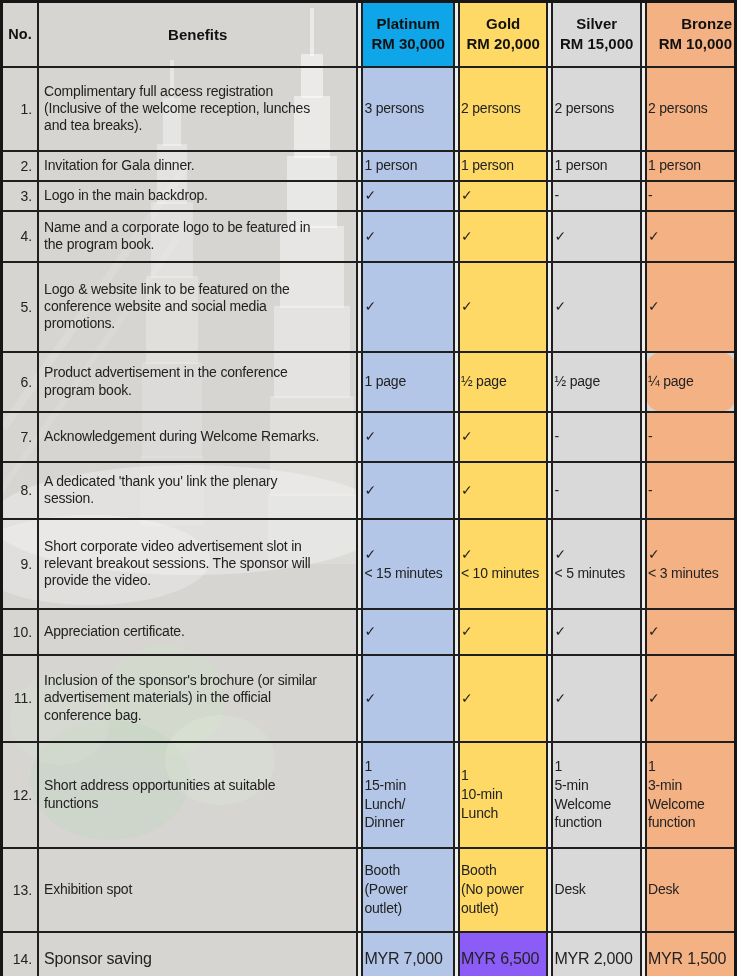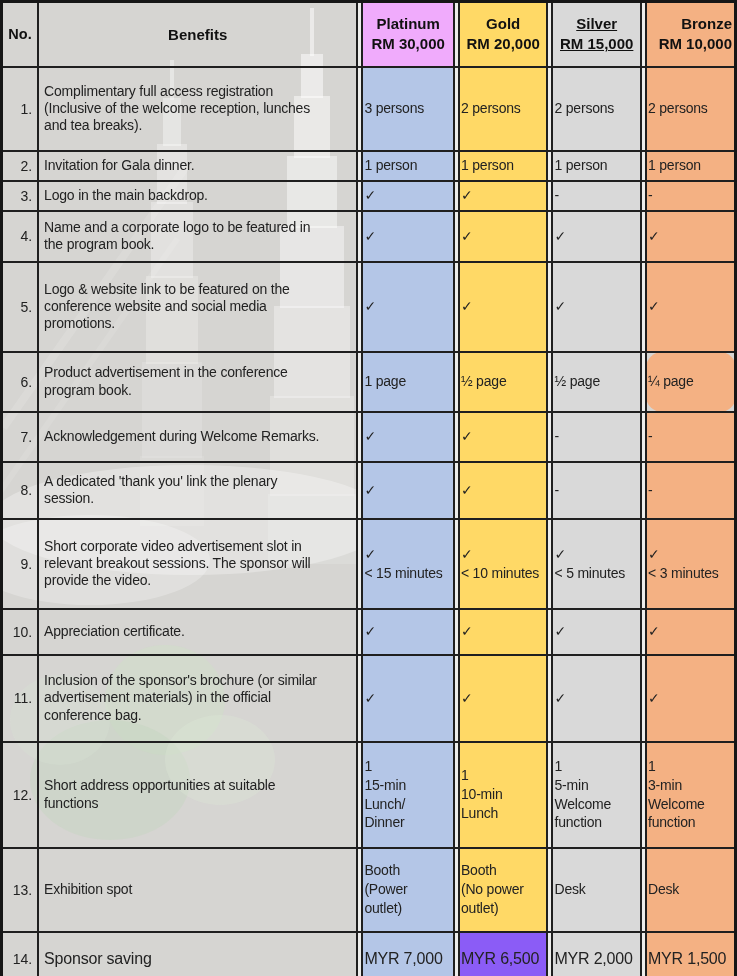--- a/index.html
+++ b/index.html
@@ -118,31 +118,31 @@
       <col style="width:5px">
         <col style="width:87px">
       <col style="width:5px">
         <col style="width:88px">
     </colgroup>
     <thead>
       <tr>
         <th class="no-h">No.</th>
         <th class="benefit-h">Benefits</th>
         <th class="spacer"></th>
-        <th class="tier-h" style="background: #f0abfc;">
+        <th class="tier-h" style="background: #0ea5e9;">
           <div>Platinum</div>
           <div>RM 30,000</div>
         </th>
         <th class="spacer"></th>
         <th class="tier-h" style="background: rgb(255, 217, 102);">
           <div>Gold</div>
           <div>RM 20,000</div>
         </th>
         <th class="spacer"></th>
-        <th class="tier-h" style="background: rgb(217, 217, 217); text-decoration: underline;">
+        <th class="tier-h" style="background: rgb(217, 217, 217);">
           <div>Silver</div>
           <div>RM 15,000</div>
         </th>
         <th class="spacer"></th>
         <th class="tier-h" style="background: rgb(244, 177, 131); text-align: right;">
           <div>Bronze</div>
           <div>RM 10,000</div>
         </th>
       </tr>
     </thead>

